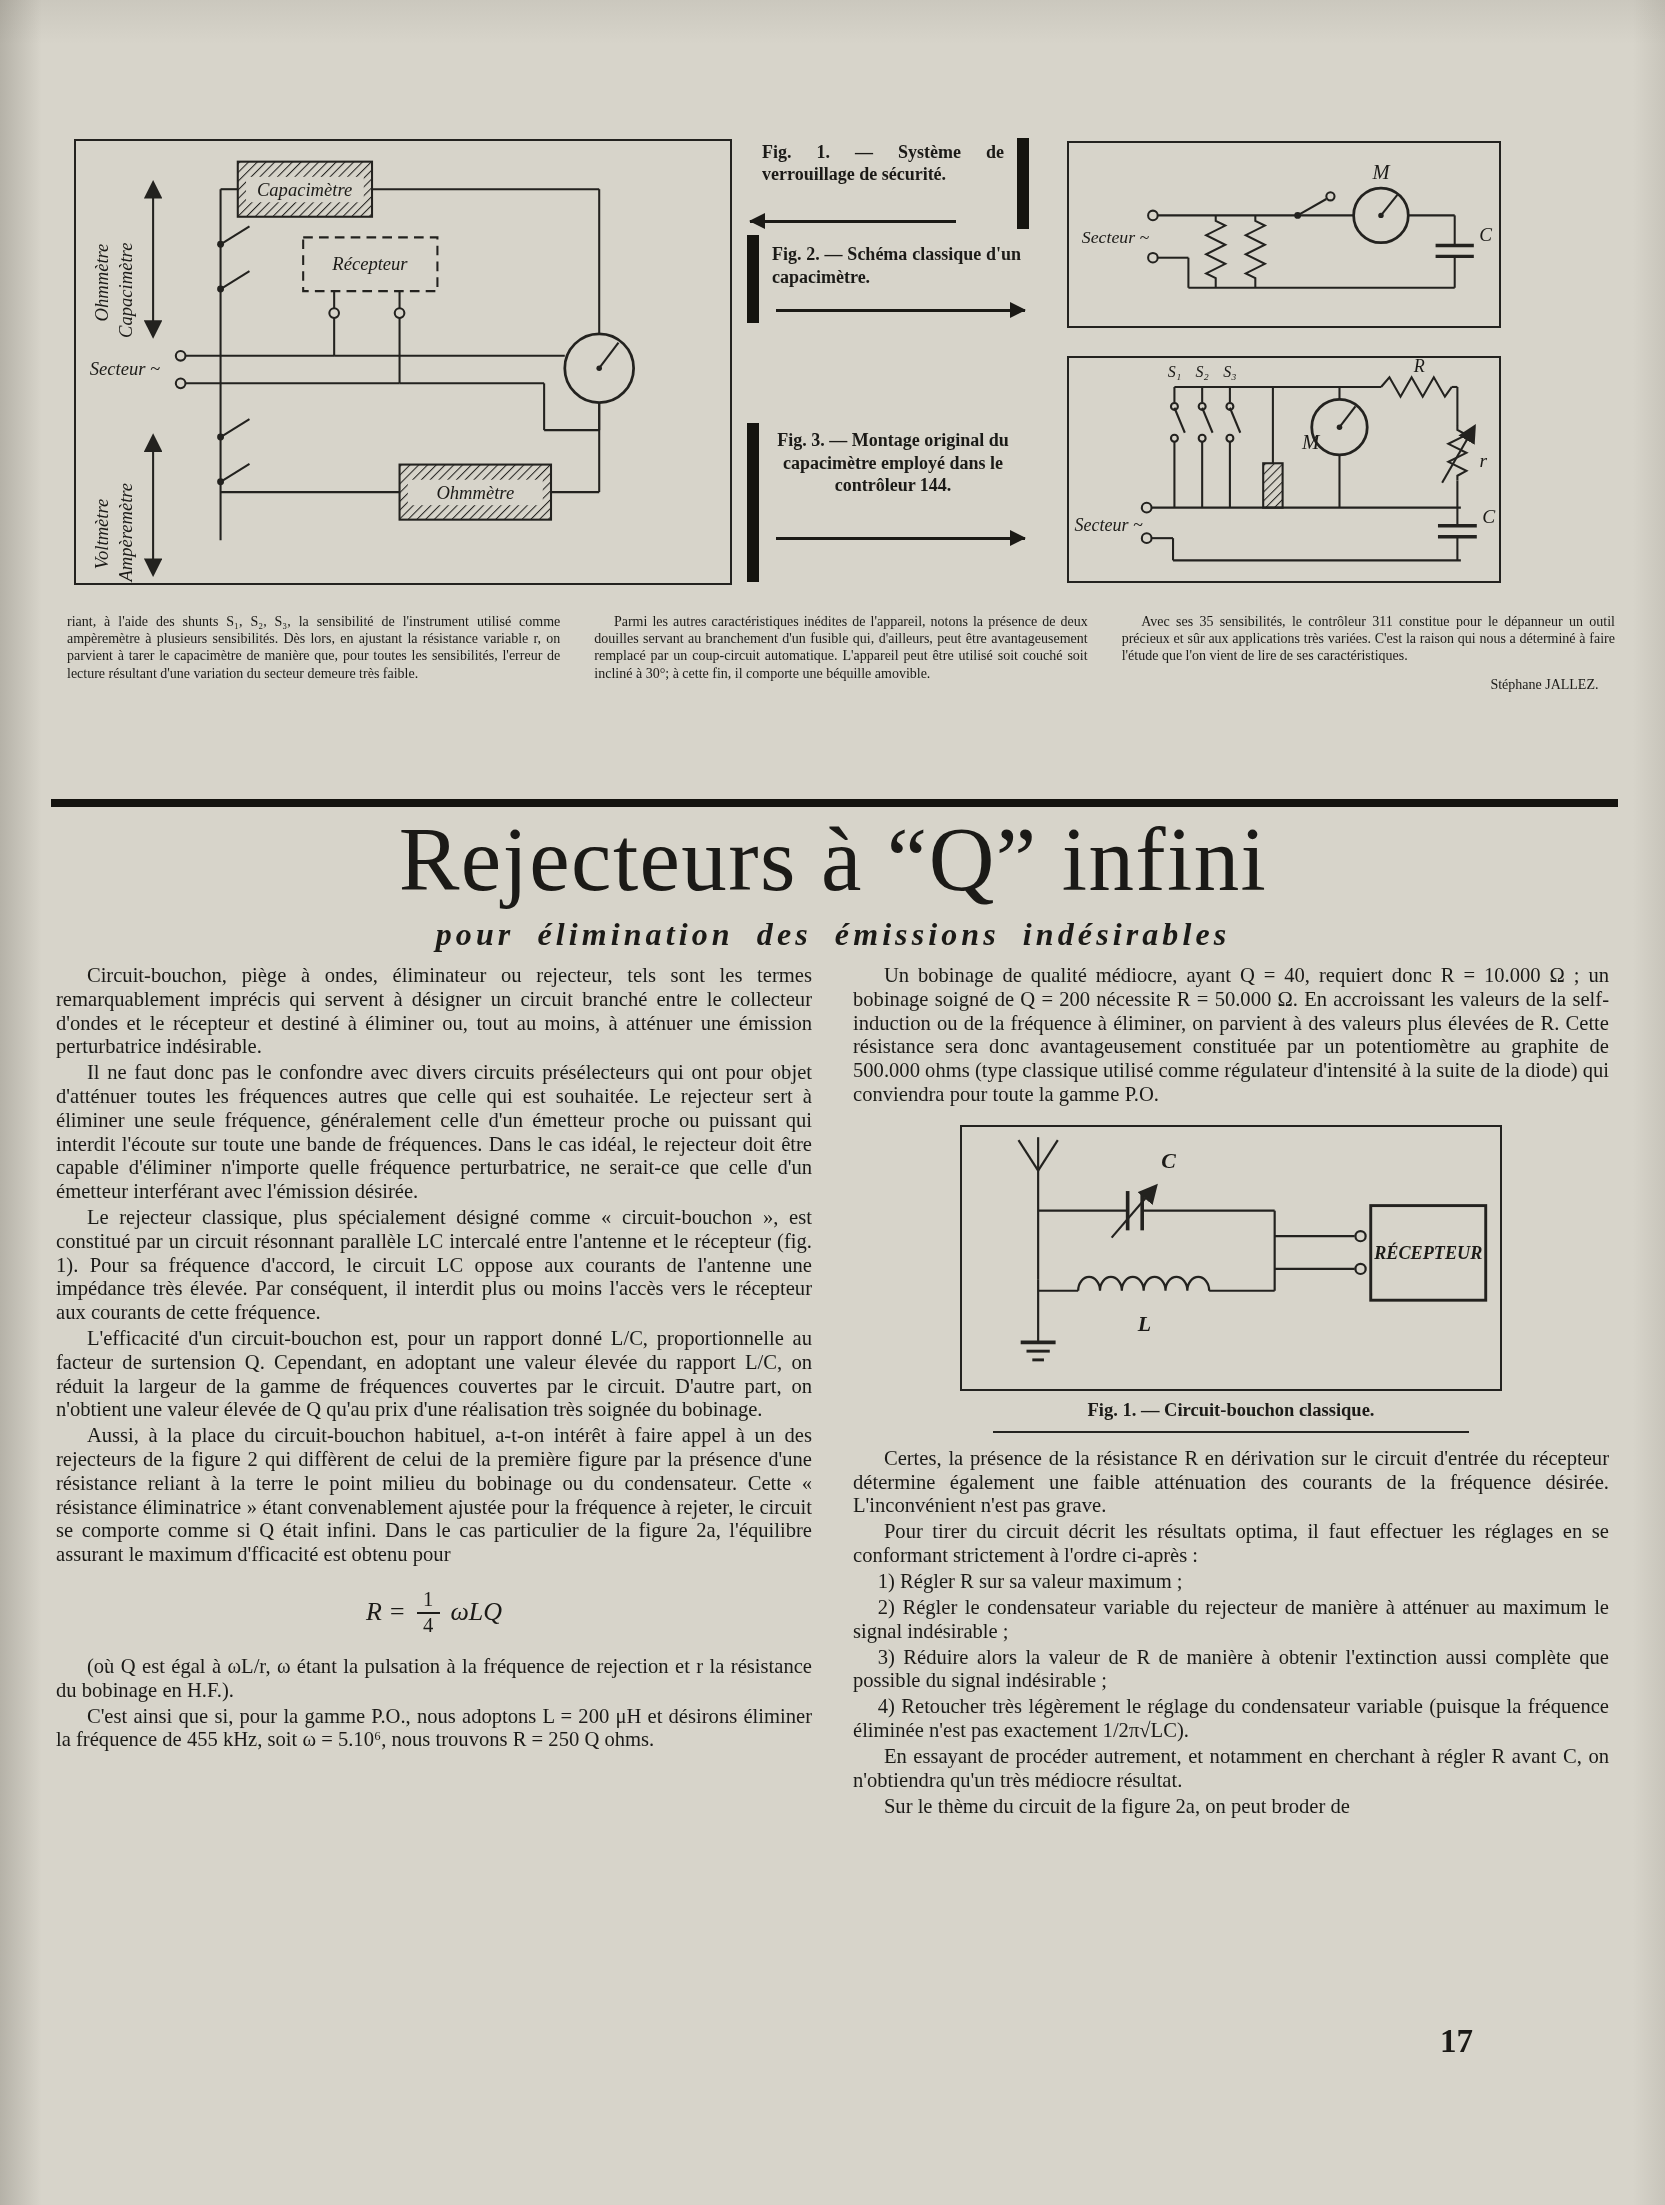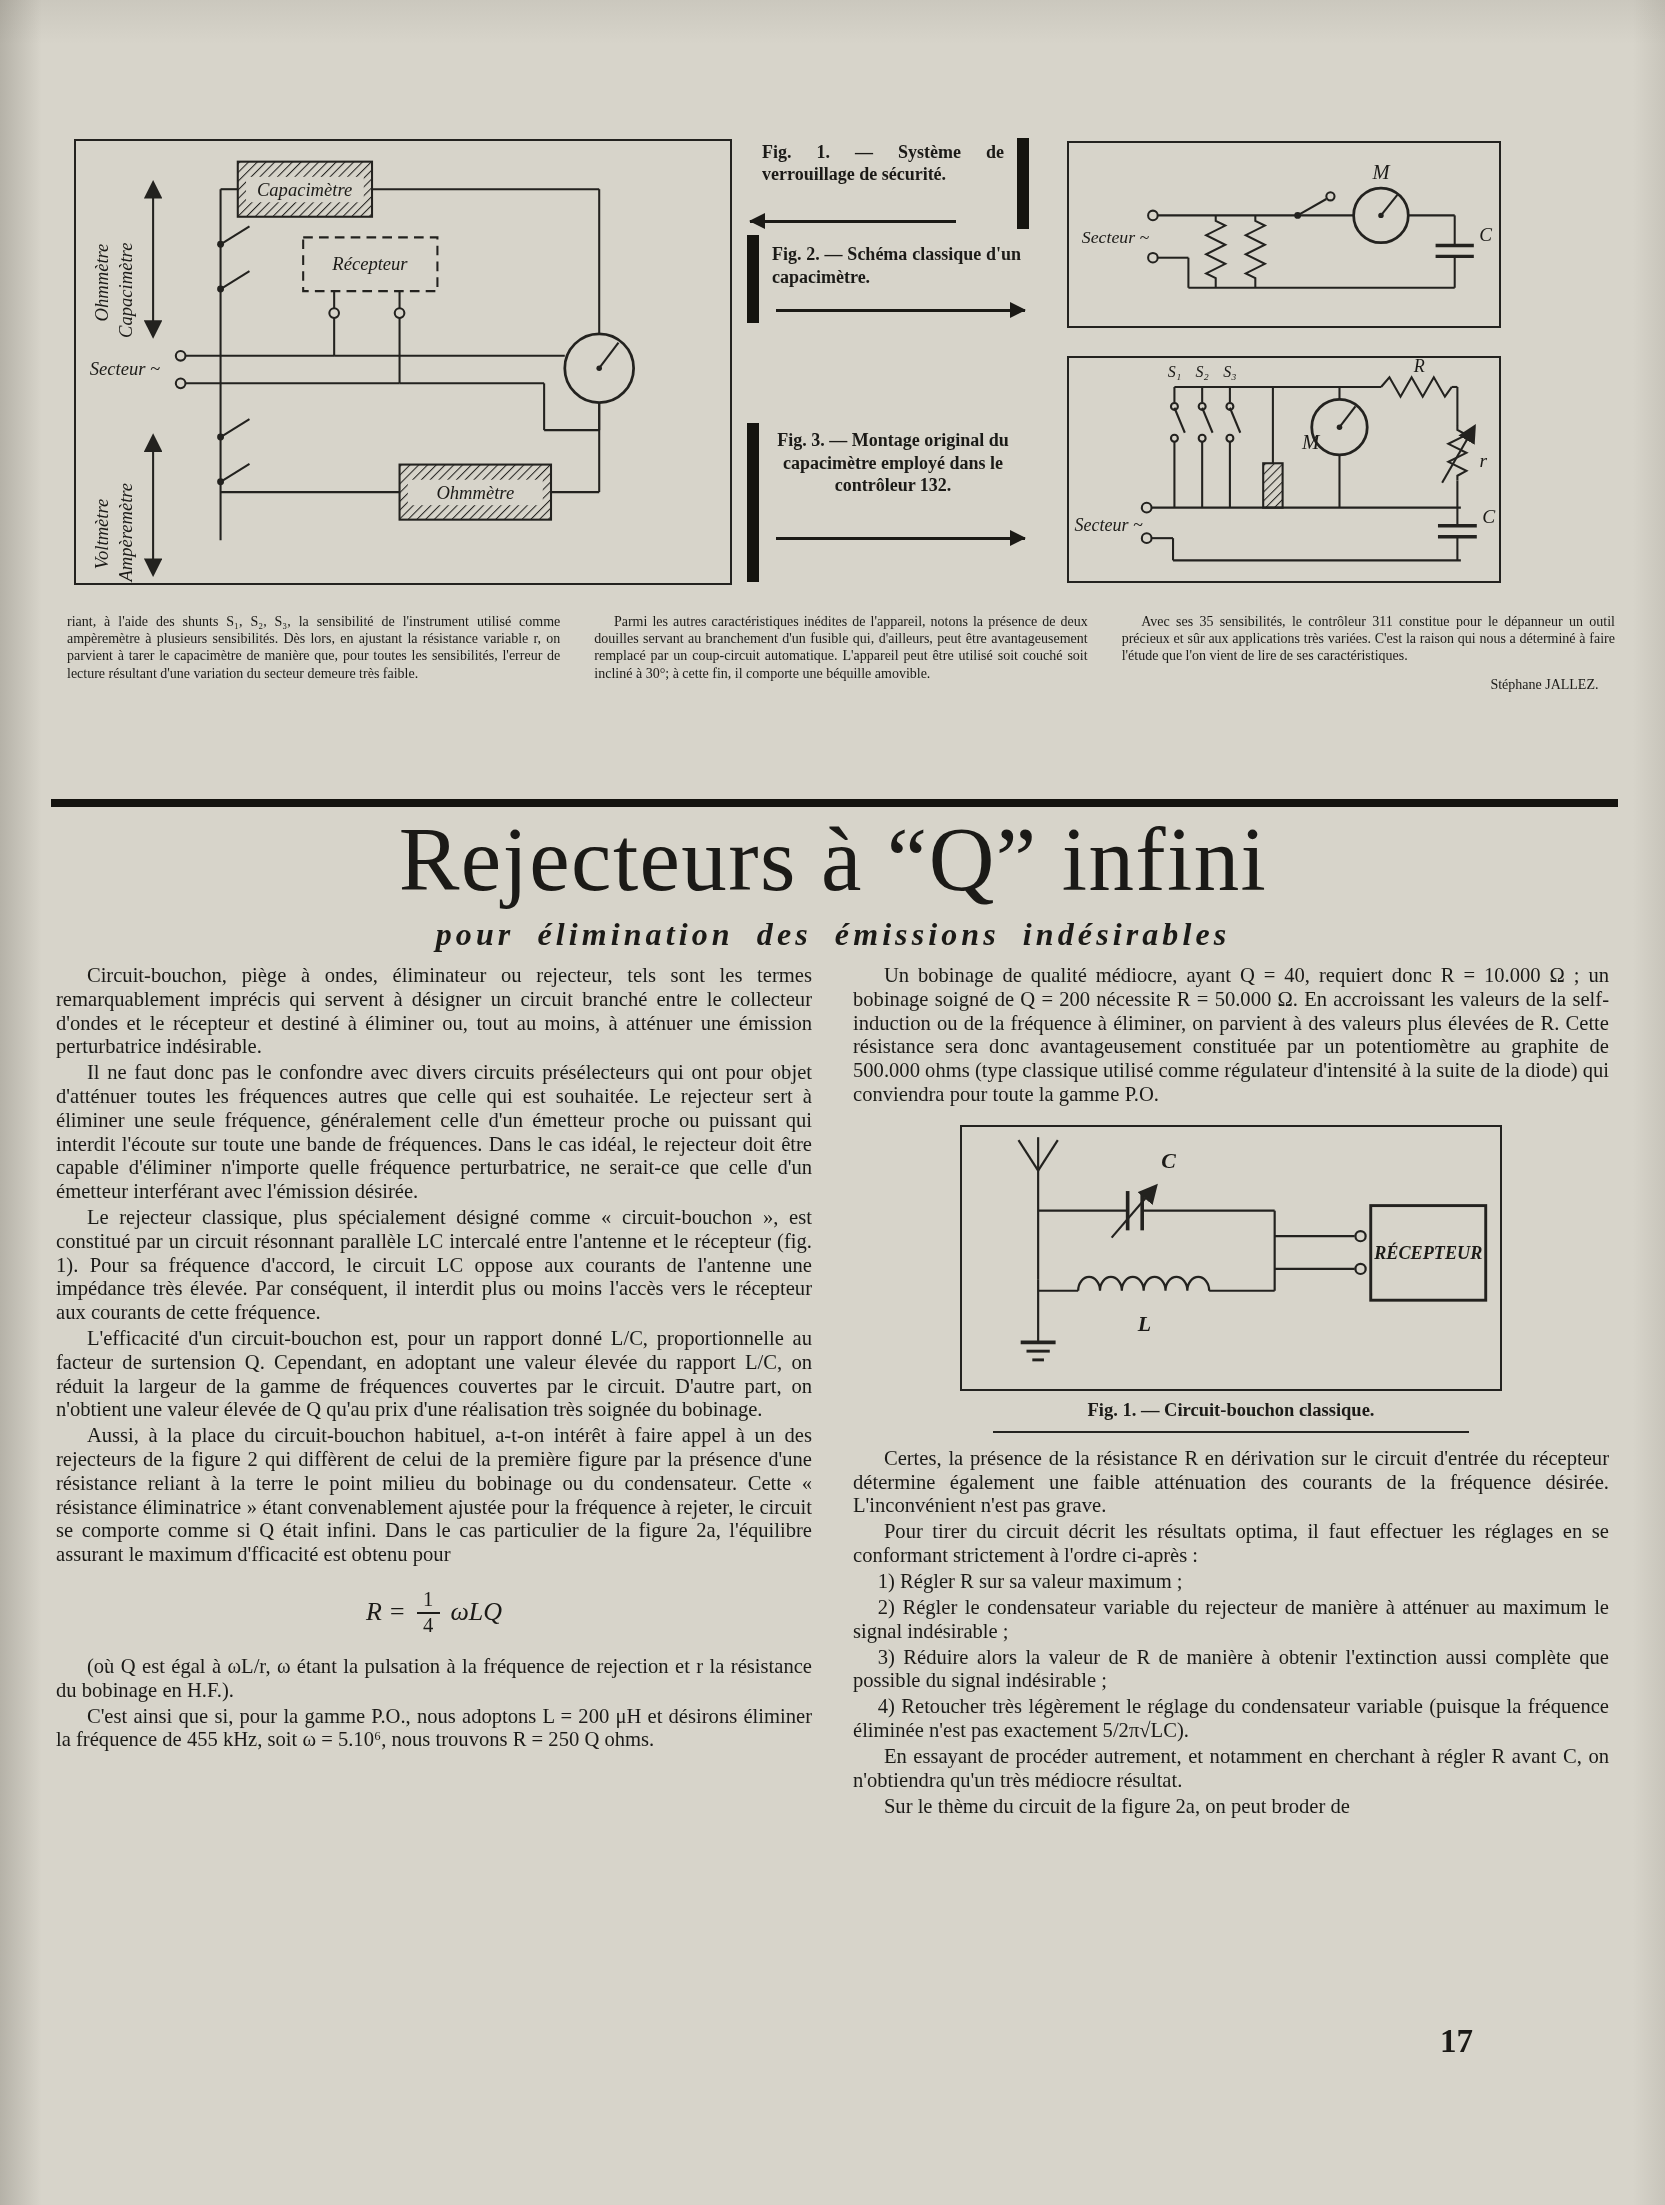--- a/index.html
+++ b/index.html
@@ -173,21 +173,21 @@
       </svg>
     </div>
 
     <div class="bar bar1"></div>
     <div class="bar bar2"></div>
     <div class="bar bar3"></div>
     <p class="cap cap1">Fig. 1. — Système de verrouillage de sécurité.</p>
     <div class="arrow left arr1"></div>
     <p class="cap cap2">Fig. 2. — Schéma classique d'un capacimètre.</p>
     <div class="arrow right arr2"></div>
-    <p class="cap cap3">Fig. 3. — Montage original du capacimètre employé dans le contrôleur 132.</p>
+    <p class="cap cap3">Fig. 3. — Montage original du capacimètre employé dans le contrôleur 144.</p>
     <div class="arrow right arr3"></div>
 
     <div class="figbox box-rt">
       <svg viewBox="0 0 620 268" width="100%" height="100%">
         <g stroke="#23221f" stroke-width="3" fill="none">
           <circle cx="118" cy="106" r="7"></circle>
           <circle cx="118" cy="168" r="7"></circle>
           <line x1="125" y1="106" x2="412" y2="106"></line>
           <line x1="492" y1="106" x2="560" y2="106"></line>
           <line x1="125" y1="168" x2="170" y2="168"></line>
@@ -348,21 +348,21 @@
         </div>
         <p class="figcaption">Fig. 1. — Circuit-bouchon classique.</p>
         <div class="caption-rule"></div>
       </div>
 
       <p>Certes, la présence de la résistance R en dérivation sur le circuit d'entrée du récepteur détermine également une faible atténuation des courants de la fréquence désirée. L'inconvénient n'est pas grave.</p>
       <p>Pour tirer du circuit décrit les résultats optima, il faut effectuer les réglages en se conformant strictement à l'ordre ci-après :</p>
       <p class="step">1) Régler R sur sa valeur maximum ;</p>
       <p class="step">2) Régler le condensateur variable du rejecteur de manière à atténuer au maximum le signal indésirable ;</p>
       <p class="step">3) Réduire alors la valeur de R de manière à obtenir l'extinction aussi complète que possible du signal indésirable ;</p>
-      <p class="step">4) Retoucher très légèrement le réglage du condensateur variable (puisque la fréquence éliminée n'est pas exactement 5/2π√LC).</p>
+      <p class="step">4) Retoucher très légèrement le réglage du condensateur variable (puisque la fréquence éliminée n'est pas exactement 1/2π√LC).</p>
       <p>En essayant de procéder autrement, et notamment en cherchant à régler R avant C, on n'obtiendra qu'un très médiocre résultat.</p>
       <p>Sur le thème du circuit de la figure 2a, on peut broder de</p>
     </div>
   </div>
 
   <div class="pageno">17</div>
 </div>
 
 
 </body></html>

